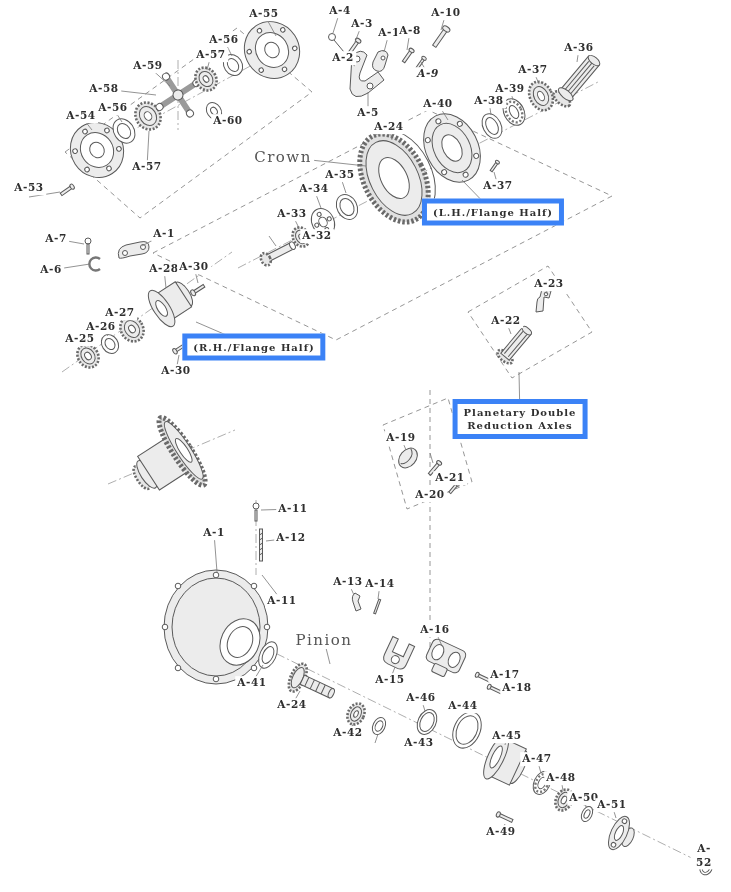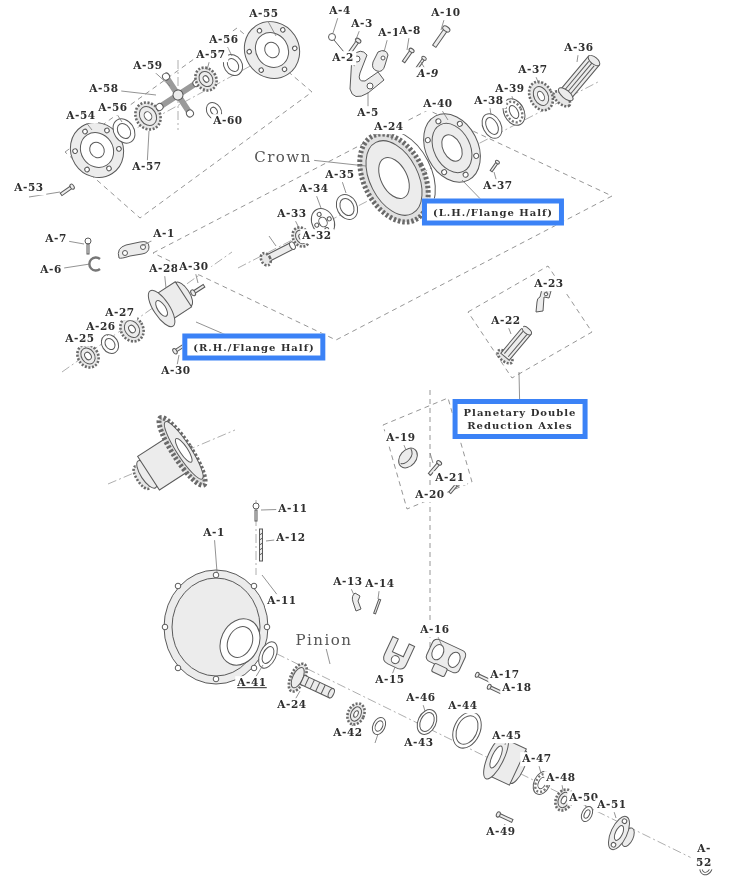--- a/index.html
+++ b/index.html
@@ -520,21 +520,21 @@
       <div class="part-label part" style="left: 430px; top: 451px; margin-top: 44px;">A-20</div>
       <div class="part-label part" style="left: 450px; top: 478px;">A-21</div>
       <div class="part-label part" style="left: 293px; top: 509px;">A-11</div>
       <div class="part-label part" style="left: 214px; top: 533px;">A-1</div>
       <div class="part-label part" style="left: 291px; top: 538px;">A-12</div>
       <div class="part-label part" style="left: 348px; top: 582px;">A-13</div>
       <div class="part-label part" style="left: 380px; top: 584px;">A-14</div>
       <div class="part-label part" style="left: 282px; top: 601px;">A-11</div>
       <div class="part-label section" style="left: 324px; top: 640px;">Pinion</div>
       <div class="part-label part" style="left: 435px; top: 630px;">A-16</div>
-      <div class="part-label part" style="left: 252px; top: 683px; text-decoration: underline;">A-41</div>
+      <div class="part-label part" style="left: 252px; top: 683px;">A-41</div>
       <div class="part-label part" style="left: 390px; top: 680px;">A-15</div>
       <div class="part-label part" style="left: 505px; top: 675px;">A-17</div>
       <div class="part-label part" style="left: 517px; top: 688px;">A-18</div>
       <div class="part-label part" style="left: 292px; top: 705px;">A-24</div>
       <div class="part-label part" style="left: 421px; top: 698px;">A-46</div>
       <div class="part-label part" style="left: 463px; top: 706px;">A-44</div>
       <div class="part-label part" style="left: 348px; top: 733px;">A-42</div>
       <div class="part-label part" style="left: 375px; top: 743px; margin-left: 44px;">A-43</div>
       <div class="part-label part" style="left: 507px; top: 736px;">A-45</div>
       <div class="part-label part" style="left: 537px; top: 759px;">A-47</div>

